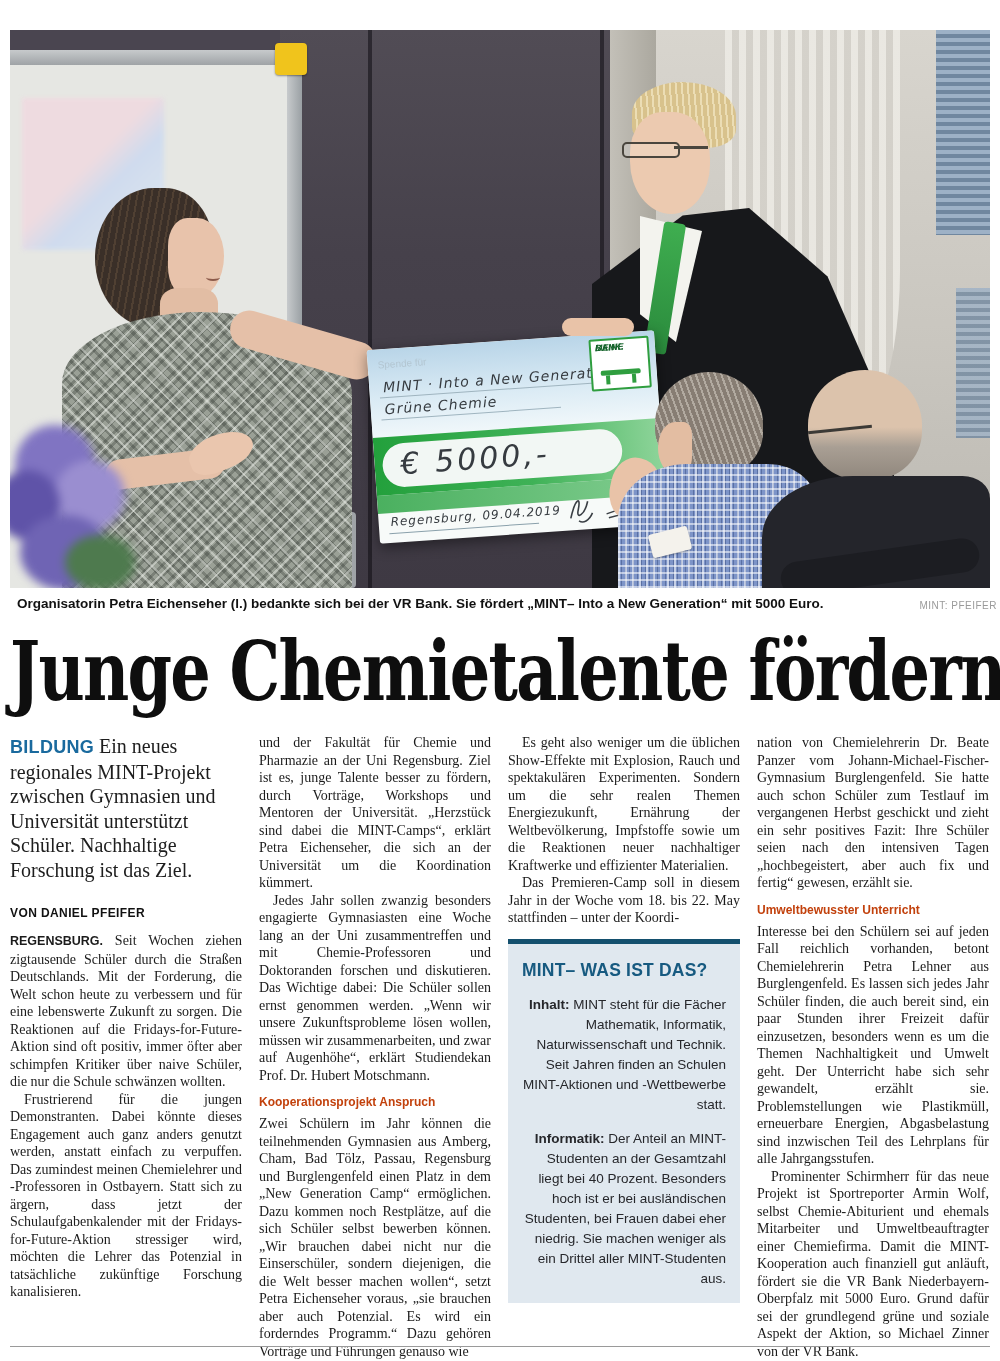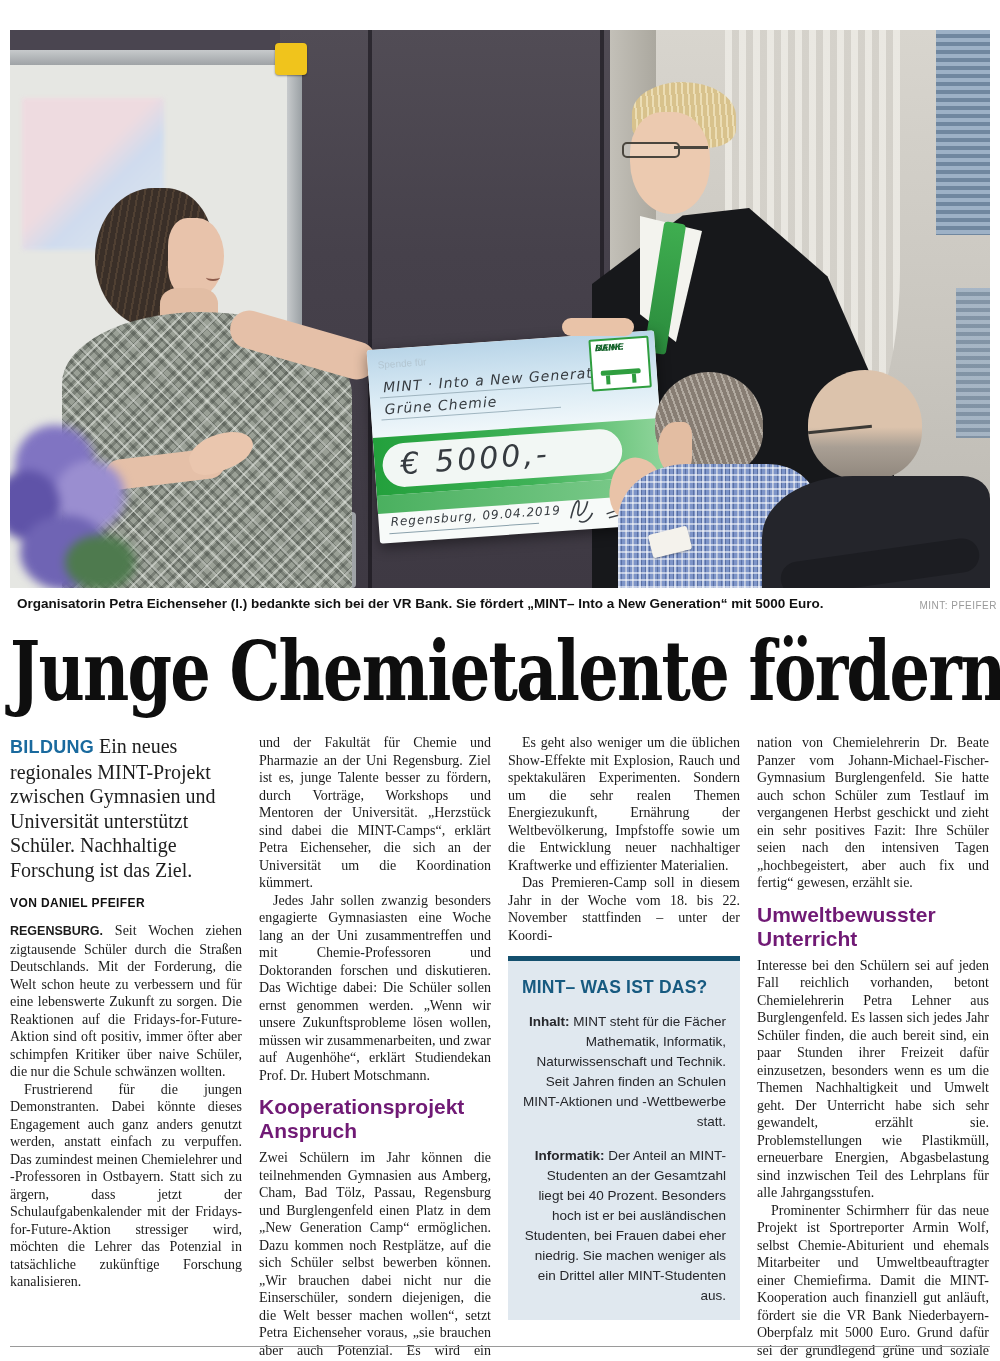--- a/index.html
+++ b/index.html
@@ -162,30 +162,30 @@
   .headline { position:absolute; left:0; top:628px; width:980px; }
   .headline span { display:inline-block; font-family:"DejaVu Serif",serif;
     font-weight:bold; font-size:74px; line-height:1.05; color:#0e0e0e;
     letter-spacing:-2px; transform:scale(.86,1.12); transform-origin:left top;
     white-space:nowrap; }
 
   
   .body-area { position:absolute; left:0; top:734px; width:980px; height:612px;
     display:flex; gap:17px; }
   .col { width:232px; }
-  .lead { font-size:20px; line-height:24.5px; color:#1d1d1d; margin-bottom:14px; }
+  .lead { font-size:20px; line-height:24.5px; color:#1d1d1d; margin-bottom:24px; }
   .kicker { font-family:"Liberation Sans",sans-serif; font-weight:bold;
     color:#1a6a9e; font-size:18px; letter-spacing:.3px; }
   .byline { font-family:"Liberation Sans",sans-serif; font-weight:bold;
     font-size:12px; color:#111; letter-spacing:.4px; margin-bottom:12px; }
   .body-p { font-size:14px; line-height:17.5px; text-align:justify; color:#1b1b1b; }
   .body-p.indent { text-indent:14px; }
   .dateline { font-family:"Liberation Sans",sans-serif; font-weight:bold; font-size:12.5px; }
   .subhead { font-family:"Liberation Sans",sans-serif; font-weight:bold;
-    font-size:21px; color:#701a75; margin:11px 0 6px 0; }
+    font-size:12px; color:#c2410c; margin:11px 0 6px 0; }
 
   
   .infobox { margin-top:12px; background:#e0e8ef; border-top:5px solid #14506e;
     padding:16px 14px 14px 14px; font-family:"Liberation Sans",sans-serif; }
   .infobox-title { color:#175a80; font-weight:bold; font-size:17.5px;
     letter-spacing:.2px; margin-bottom:14px; }
   .infobox-item { font-size:13.5px; line-height:20px; color:#26272b; margin-bottom:14px;
     text-align:right; }
   .infobox-item:last-child { margin-bottom:0; }
   .infobox-label { font-weight:bold; }
@@ -321,22 +321,22 @@
     </div>
 
     <div class="col">
       <p class="body-p">und der Fakultät für Chemie und Pharmazie an der Uni Regensburg. Ziel ist es, junge Talente besser zu fördern, durch Vorträge, Workshops und Mentoren der Universität. „Herzstück sind dabei die MINT-Camps“, erklärt Petra Eichenseher, die sich an der Universität um die Koordination kümmert.</p>
       <p class="body-p indent">Jedes Jahr sollen zwanzig besonders engagierte Gymnasiasten eine Woche lang an der Uni zusammentreffen und mit Chemie-Professoren und Doktoranden forschen und diskutieren. Das Wichtige dabei: Die Schüler sollen ernst genommen werden. „Wenn wir unsere Zukunftsprobleme lösen wollen, müssen wir zusammenarbeiten, und zwar auf Augenhöhe“, erklärt Studiendekan Prof. Dr. Hubert Motschmann.</p>
       <h3 class="subhead">Kooperationsprojekt Anspruch</h3>
       <p class="body-p">Zwei Schülern im Jahr können die teilnehmenden Gymnasien aus Amberg, Cham, Bad Tölz, Passau, Regensburg und Burglengenfeld einen Platz in dem „New Generation Camp“ ermöglichen. Dazu kommen noch Restplätze, auf die sich Schüler selbst bewerben können. „Wir brauchen dabei nicht nur die Einserschüler, sondern diejenigen, die die Welt besser machen wollen“, setzt Petra Eichenseher voraus, „sie brauchen aber auch Potenzial. Es wird ein forderndes Programm.“ Dazu gehören Vorträge und Führungen genauso wie</p>
     </div>
 
     <div class="col">
-      <p class="body-p indent">Es geht also weniger um die üblichen Show-Effekte mit Explosion, Rauch und spektakulären Experimenten. Sondern um die sehr realen Themen Energiezukunft, Ernährung der Weltbevölkerung, Impfstoffe sowie um die Entwicklung neuer nachhaltiger Kraftwerke und effizienter Materialien.</p>
-      <p class="body-p indent">Das Premieren-Camp soll in diesem Jahr in der Woche vom 18. bis 22. November stattfinden – unter der Koordi-</p>
+      <p class="body-p indent">Es geht also weniger um die üblichen Show-Effekte mit Explosion, Rauch und spektakulären Experimenten. Sondern um die sehr realen Themen Energiezukunft, Ernährung der Weltbevölkerung, Impfstoffe sowie um die Reaktionen neuer nachhaltiger Kraftwerke und effizienter Materialien.</p>
+      <p class="body-p indent">Das Premieren-Camp soll in diesem Jahr in der Woche vom 18. bis 22. May stattfinden – unter der Koordi-</p>
       <div class="infobox">
         <div class="infobox-title">MINT– WAS IST DAS?</div>
         <p class="infobox-item">
           <span class="infobox-label">Inhalt:</span>
           <span>MINT steht für die Fächer Mathematik, Informatik, Naturwissenschaft und Technik. Seit Jahren finden an Schulen MINT-Aktionen und -Wettbewerbe statt.</span>
         </p>
         <p class="infobox-item">
           <span class="infobox-label">Informatik:</span>
           <span>Der Anteil an MINT-Studenten an der Gesamtzahl liegt bei 40 Prozent. Besonders hoch ist er bei ausländischen Studenten, bei Frauen dabei eher niedrig. Sie machen weniger als ein Drittel aller MINT-Studenten aus.</span>
         </p>

